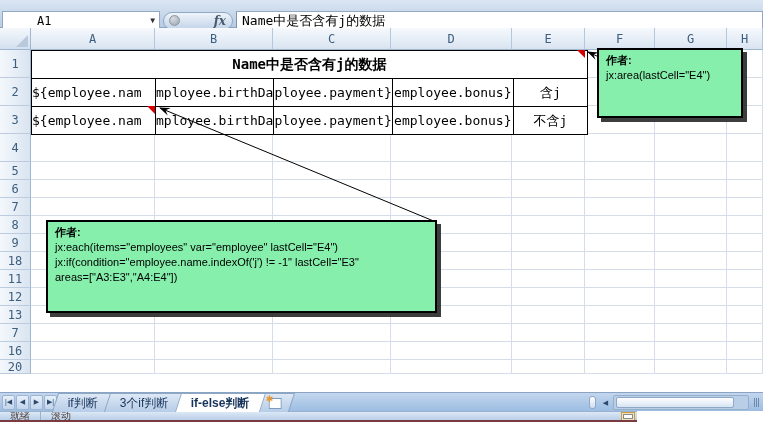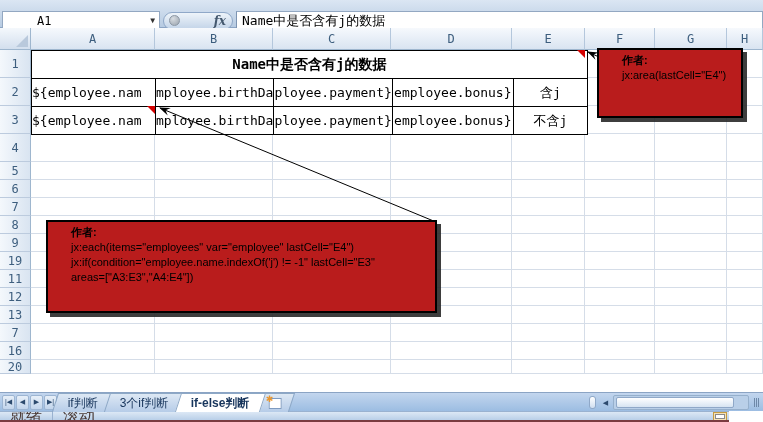--- a/index.html
+++ b/index.html
@@ -76,23 +76,23 @@
   .t-title td{ height:28px; text-align:center; font-weight:bold; font-size:14px; }
   .t-head td{ height:28px; text-align:center; font-weight:bold; font-size:14px; letter-spacing:1px;}
   .t-row td{ height:28px; text-align:center; font-size:13px; padding:0; }
   .t-row td.ta{ text-align:left; }
 
   
   .leader-svg{ position:absolute; left:0; top:0; z-index:4; pointer-events:none; }
 
   
   .note{
-    position:absolute; z-index:5; background:#b91c1c;
+    position:absolute; z-index:5; background:#86efac;
     border:2px solid #000; box-shadow:4px 4px 0 rgba(40,40,40,.9);
-    padding:3px 23px; font-size:11px; line-height:15px; color:#000;
+    padding:3px 7px; font-size:11px; line-height:15px; color:#000;
   }
   .note-author{ font-weight:bold; }
   .note-top{ left:597px; top:-2px; width:146px; height:70px; }
   .note-bottom{ left:46px; top:170px; width:391px; height:93px; }
 
   
   .tab-bar{
     height:19px; width:763px; display:flex; align-items:stretch;
     background:linear-gradient(#c3d6ee,#9cbde2);
     border-top:1px solid #8ba4c4;
@@ -118,24 +118,24 @@
   .tab-filler{ flex:1; }
   .hsplit{ width:7px; height:13px; margin:3px 2px 0 0; background:linear-gradient(#fff,#cfdef0); border:1px solid #8fa8c8; border-radius:3px;}
   .harrow{ width:15px; height:15px; margin-top:2px; display:flex; align-items:center; justify-content:center; font-size:7px; color:#2c4a6e;}
   .htrack{ width:136px; height:15px; margin-top:2px; background:#b9cfe8; border:1px solid #96b0cc; border-radius:2px; position:relative;}
   .hthumb{ position:absolute; left:2px; top:1px; width:118px; height:11px; background:linear-gradient(#ffffff,#d6e4f2); border:1px solid #8fa8c8; border-radius:2px;}
   .hgrip{ width:14px; height:15px; margin-top:2px; display:flex; gap:1px; align-items:center; justify-content:center;}
   .hgrip i{ width:1px; height:9px; background:#6d88a8; display:block;}
 
   
   .status-bar{
-    height:11px; width:729px; display:flex; align-items:center;
+    height:11px; width:637px; display:flex; align-items:center;
     background:linear-gradient(#dce8f5,#b9cfe8);
     border-top:1px solid #9ab2d0; border-bottom:2px solid #7a3b40;
-    font-size:16px; color:#4a3a36; overflow:hidden;
+    font-size:10px; color:#4a3a36; overflow:hidden;
   }
   .status-bar .sitem{ padding:0 10px; }
   .status-bar .sep{ width:1px; height:9px; background:#9ab2d0; }
   .status-right{ margin-left:auto; display:flex; align-items:center; }
   .view-ico{ width:14px; height:9px; background:#f4e2b8; border:1px solid #c79b3f; position:relative; margin-right:2px;}
   .view-ico:before{ content:""; position:absolute; inset:1px; background:
     linear-gradient(#fff,#fff) , #fff; border:1px solid #8a8a8a; }
 </style>
 </head>
 <body>
@@ -261,21 +261,21 @@
         <div class="gcell" style="width: 124px;"></div>
         <div class="gcell" style="width: 118px;"></div>
         <div class="gcell" style="width: 118px;"></div>
         <div class="gcell" style="width: 121px;"></div>
         <div class="gcell" style="width: 73px;"></div>
         <div class="gcell" style="width: 70px;"></div>
         <div class="gcell" style="width: 72px;"></div>
         <div class="gcell" style="width: 36px;"></div>
       </div>
       <div class="grow" style="height: 18px;">
-        <div class="rowhdr">19</div>
+        <div class="rowhdr">18</div>
         <div class="gcell" style="width: 124px;"></div>
         <div class="gcell" style="width: 118px;"></div>
         <div class="gcell" style="width: 118px;"></div>
         <div class="gcell" style="width: 121px;"></div>
         <div class="gcell" style="width: 73px;"></div>
         <div class="gcell" style="width: 70px;"></div>
         <div class="gcell" style="width: 72px;"></div>
         <div class="gcell" style="width: 36px;"></div>
       </div>
       <div class="grow" style="height: 18px;">

